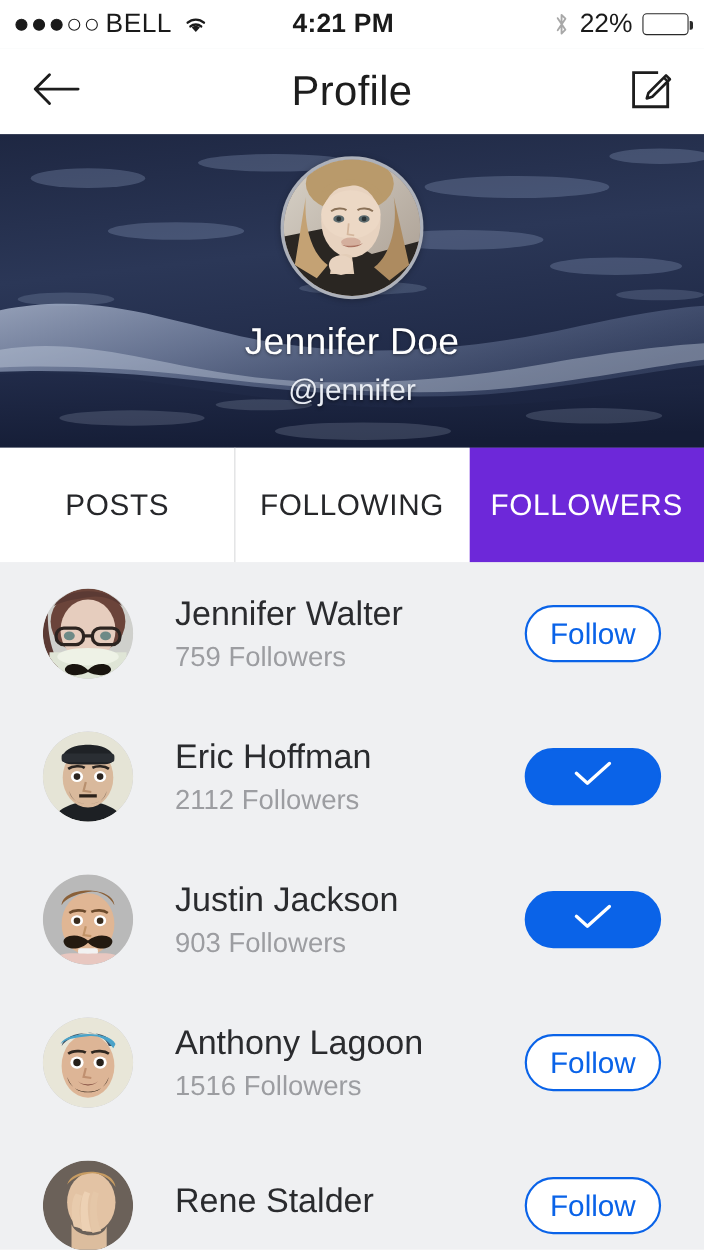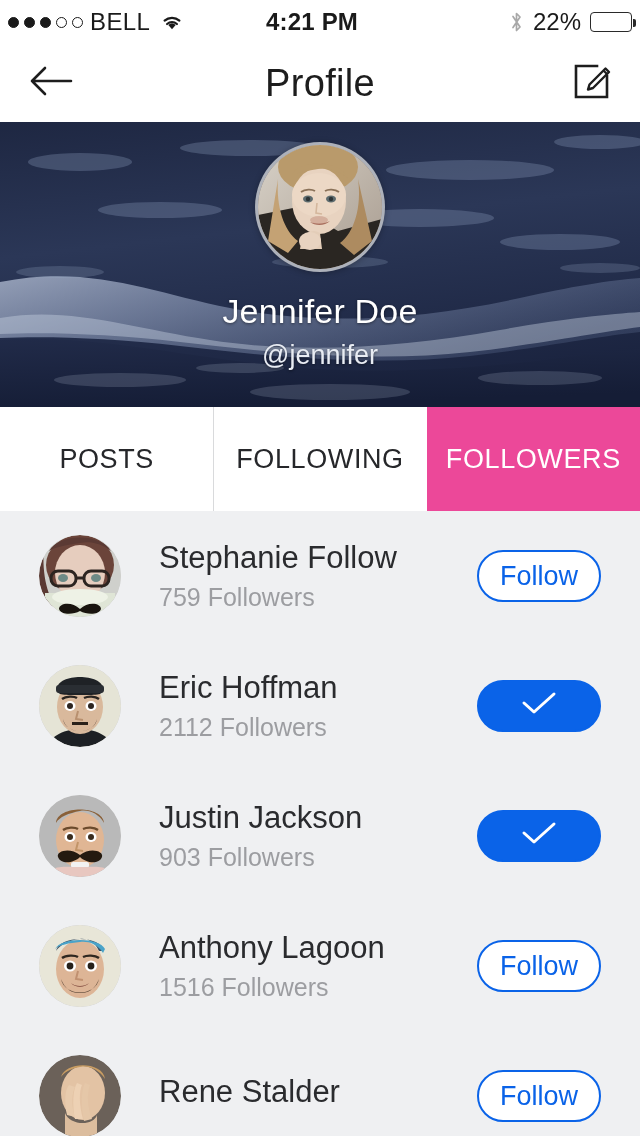--- a/index.html
+++ b/index.html
@@ -7,21 +7,21 @@
     width:640px; height:1136px;
     font-family:"Liberation Sans", sans-serif;
     background:#ffffff;
     overflow:hidden;
   }
   #app { position:relative; width:640px; height:1136px; background:#EFF0F2; }
 
   
   .statusbar{
     position:relative; height:44px; background:#fff;
-    display:flex; padding:0 8px;
+    display:flex; padding:0 14px;
   }
   .sb-left{ display:flex; align-items:center; gap:7px; }
   .dots{ display:flex; align-items:center; gap:5px; }
   .dot{ width:11px; height:11px; border-radius:50%; border:1.6px solid #1a1a1a; }
   .dot.filled{ background:#1a1a1a; }
   .carrier{ font-size:24px; color:#1a1a1a; letter-spacing:.4px; }
   .wifi{ position:relative; width:24px; height:18px; margin-left:3px; }
   .sb-center{
     position:absolute; left:0; right:16px; top:0; height:44px;
     display:flex; align-items:center; justify-content:center;
@@ -86,21 +86,21 @@
   .tabs{ display:flex; height:104px; background:#fff; }
   .tab{
     flex:1; display:flex; align-items:center; justify-content:center;
     font-size:27px; color:#26272a; letter-spacing:.6px; cursor:pointer;
     background:#fff; position:relative;
   }
   .tab + .tab::before{
     content:""; position:absolute; left:0; top:0; bottom:0;
     width:1px; background:#d9dadc;
   }
-  .tab.active{ background:#ec4899; color:#fff; }
+  .tab.active{ background:#6d28d9; color:#fff; }
   .tab.active::before{ display:none; }
 
   
   .list{ background:#EFF0F2; }
   .row{
     display:flex; align-items:center; height:130px; padding:0 39px;
     cursor:pointer;
   }
   .row-avatar{
     width:82px; height:82px; border-radius:50%; overflow:hidden;
@@ -303,21 +303,21 @@
             <path d="M37 43 h8" stroke="#2c2420" stroke-width="3"></path>
             <ellipse cx="24" cy="43" rx="5" ry="4" fill="#6d8a86"></ellipse>
             <ellipse cx="57" cy="43" rx="5" ry="4" fill="#6d8a86"></ellipse>
             <path d="M6 58 H76 V82 H6 Z" fill="#dfe5d6"></path>
             <ellipse cx="41" cy="62" rx="28" ry="8" fill="#eef2e6"></ellipse>
             <path d="M41 74 C33 66 20 68 20 74 C22 80 34 80 41 76 C48 80 60 80 62 74 C62 68 49 66 41 74 Z" fill="#19140f"></path>
           </g>
         </svg>
       </div>
       <div class="row-text">
-        <div class="row-name">Stephanie Follow</div>
+        <div class="row-name">Jennifer Walter</div>
         <div class="row-sub">759 Followers</div>
       </div>
       <div class="btn outline">
         <span>Follow</span>
       </div>
     </div>
 
     <div class="row">
       <div class="row-avatar">
         <svg width="82" height="82" viewBox="0 0 82 82">

